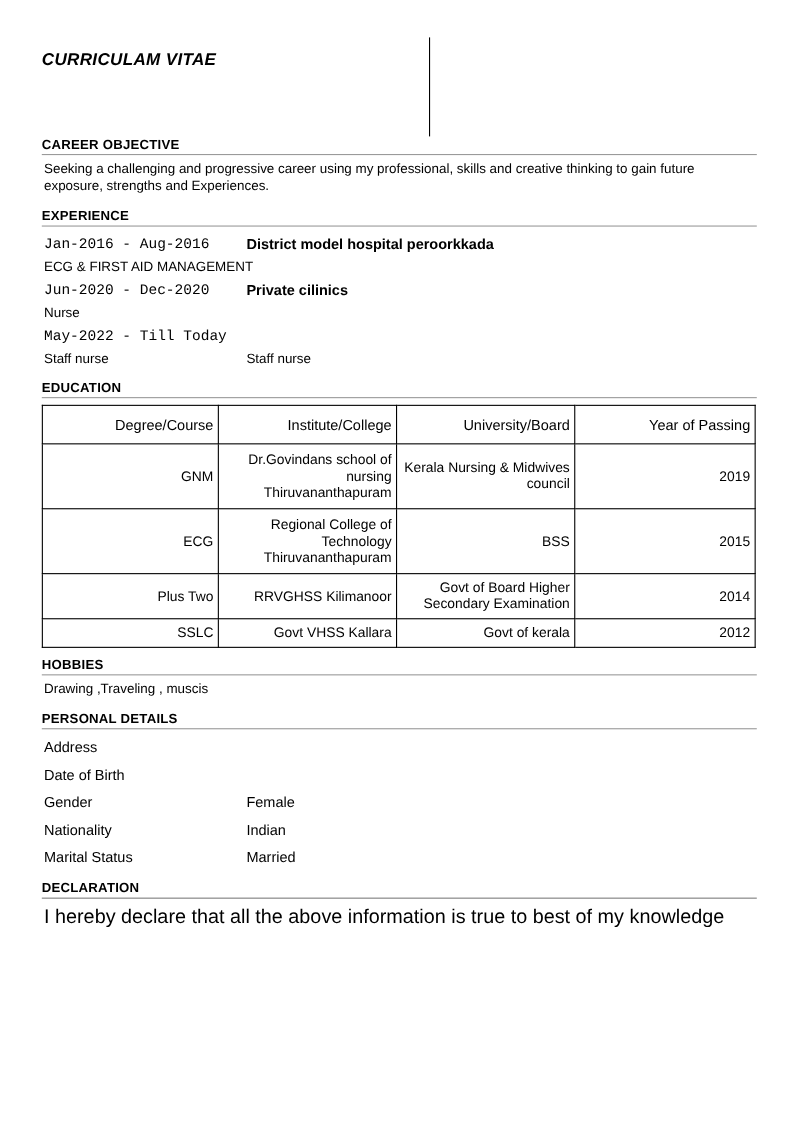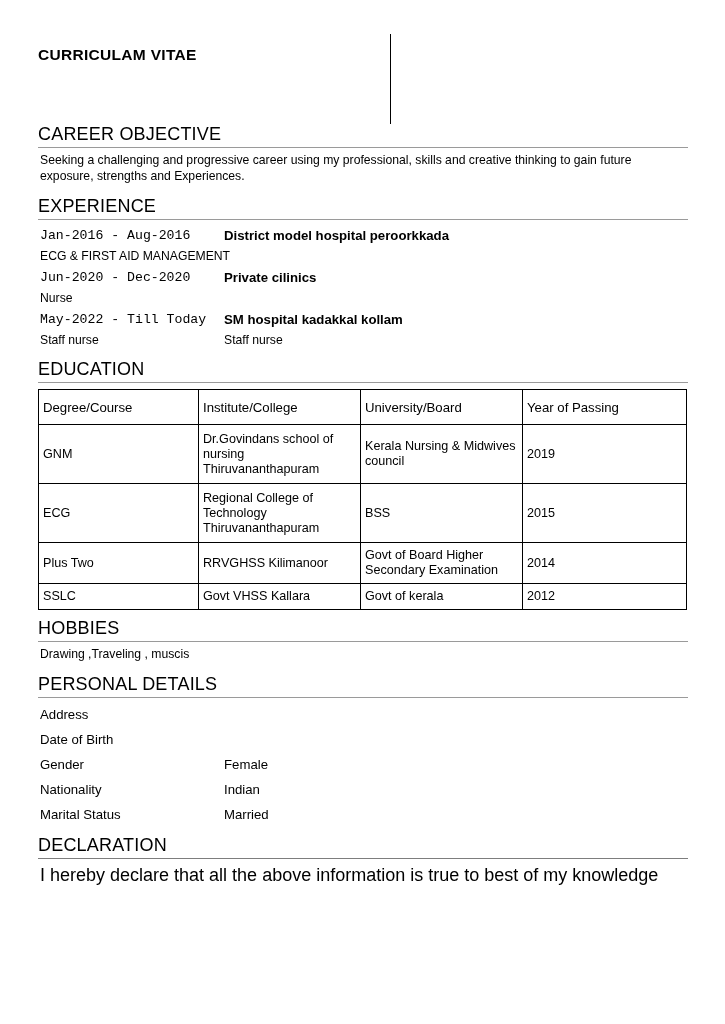--- a/index.html
+++ b/index.html
@@ -30,40 +30,41 @@
     top: 34px;
     width: 650px;
   }
 
   
   .header-row {
     display: flex;
     align-items: flex-start;
     height: 90px;
     position: relative;
+    font-style: italic;
   }
   .doc-title {
     font-size: 15.5px;
     font-weight: bold;
     letter-spacing: 0.3px;
     padding-top: 12px;
   }
   .vert-rule {
     position: absolute;
     left: 352px;
     top: 0px;
     width: 1px;
     height: 90px;
     background: #000;
   }
 
   
   .section-heading {
-    font-size: 18px;
-    font-weight: normal;
+    font-size: 12px;
+    font-weight: bold;
     letter-spacing: 0.2px;
     margin: 0 0 2px 0;
   }
   .hr {
     border: 0;
     border-top: 1px solid #9a9a9a;
     margin: 0 0 4px 0;
     height: 0;
   }
   .hr-dark {
@@ -121,21 +122,21 @@
 
   
   table.edu {
     border-collapse: collapse;
     width: 648px;
     margin-top: 6px;
     table-layout: fixed;
   }
   table.edu th, table.edu td {
     border: 1px solid #000;
-    text-align: left;
+    text-align: right;
     vertical-align: middle;
     font-size: 12.6px;
     padding: 5px 4px;
     line-height: 15px;
   }
   table.edu th {
     font-weight: normal;
     font-size: 13.2px;
     height: 24px;
   }
@@ -195,21 +196,20 @@
         <div class="exp-sub">ECG &amp; FIRST AID MANAGEMENT</div>
 
         <div class="exp-row">
           <span class="date">Jun-2020 - Dec-2020</span>
           <span class="place">Private cilinics</span>
         </div>
         <div class="exp-sub">Nurse</div>
 
         <div class="exp-row">
           <span class="date">May-2022 - Till Today</span>
-          <span class="place">SM hospital kadakkal kollam</span>
         </div>
         <div class="exp-sub-2col">
           <span class="c1">Staff nurse</span>
           <span>Staff nurse</span>
         </div>
 
       </div>
     </div>
 
     <div class="sec-gap-sm"></div>

